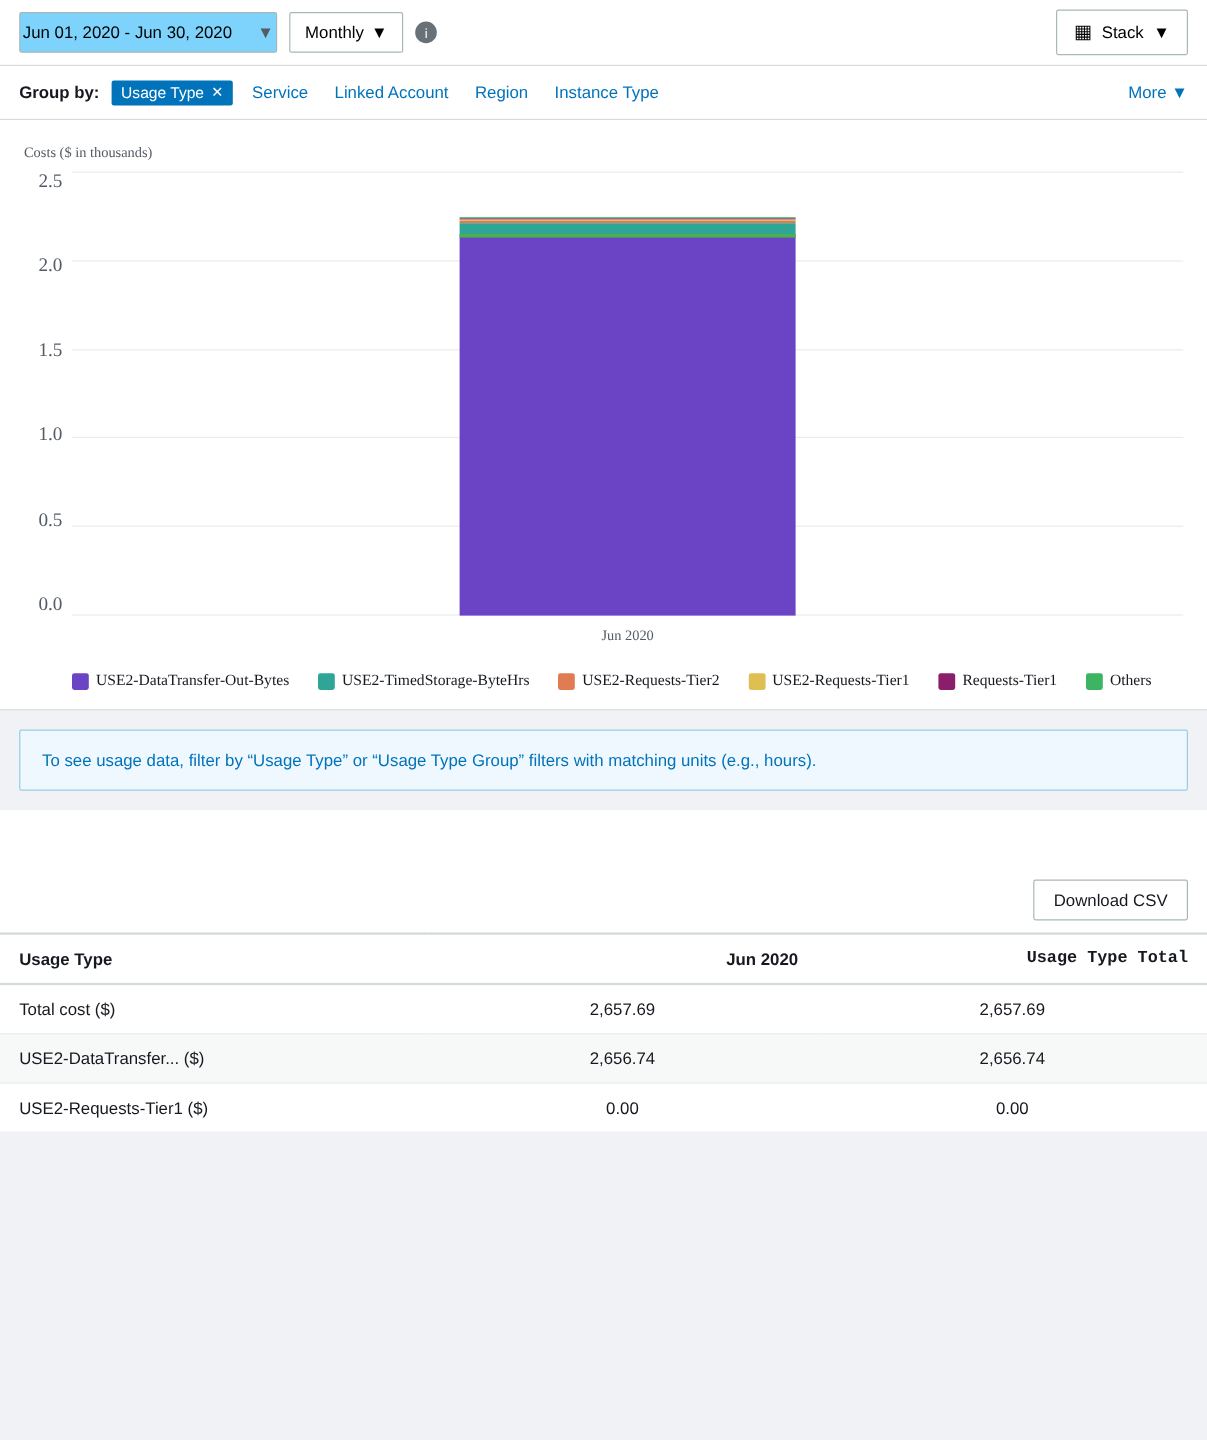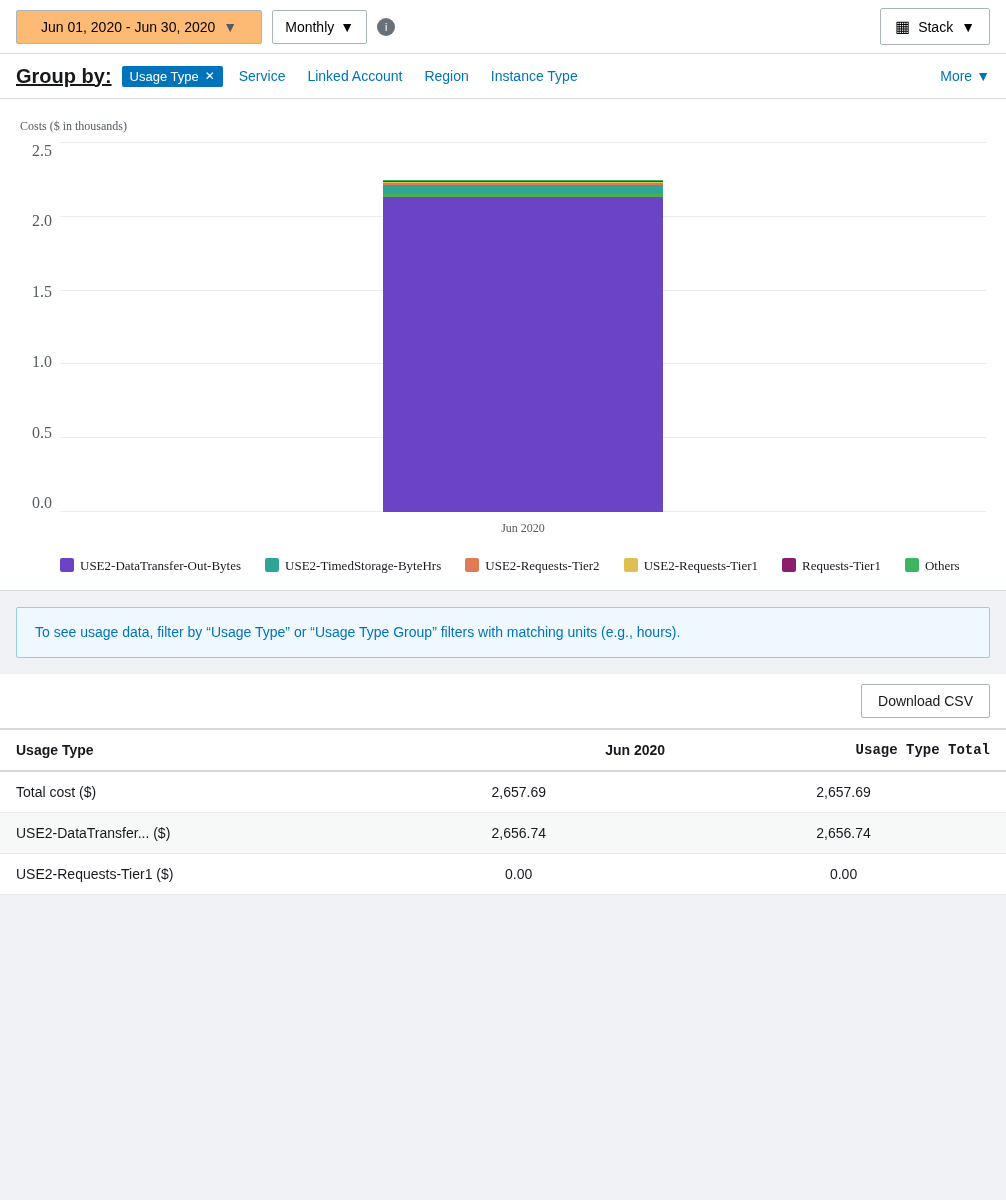--- a/index.html
+++ b/index.html
@@ -16,25 +16,25 @@
       background: #fff;
       border-bottom: 1px solid #d5dbdb;
       padding: 8px 16px;
       display: flex;
       align-items: center;
       gap: 10px;
     }
     .date-selector {
       border: 1px solid #aab7b8;
       border-radius: 2px;
-      padding: 8px 24px;
-      background: #fdba74;
-      display: flex;
-      align-items: center;
-      gap: 8px;
+      padding: 8px 2px;
+      background: #7dd3fc;
+      display: flex;
+      align-items: center;
+      gap: 21px;
       cursor: pointer;
       font-size: 14px;
     }
     .date-selector .chevron { color: #545b64; }
     .monthly-selector {
       border: 1px solid #aab7b8;
       border-radius: 2px;
       padding: 8px 12px;
       background: #fff;
       display: flex;
@@ -71,22 +71,21 @@
       border-bottom: 1px solid #d5dbdb;
       padding: 10px 16px;
       display: flex;
       align-items: center;
       gap: 10px;
       flex-wrap: wrap;
     }
     .group-by-label {
       font-weight: 700;
       color: #16191f;
-      font-size: 20px;
-      text-decoration: underline;
+      font-size: 14px;
     }
     .group-tag {
       background: #0073bb;
       color: #fff;
       border-radius: 2px;
       padding: 3px 8px;
       font-size: 13px;
       display: flex;
       align-items: center;
       gap: 6px;
@@ -202,21 +201,21 @@
     .legend {
       margin-top: 16px;
       display: flex;
       flex-wrap: wrap;
       gap: 12px 24px;
       justify-content: flex-start;
       padding-left: 40px;
     }
     .legend-item {
       display: flex;
-      align-items: flex-start;
+      align-items: flex-end;
       gap: 6px;
       font-size: 13px;
       color: #16191f;
     }
     .legend-color {
       width: 14px;
       height: 14px;
       border-radius: 2px;
     }
 
@@ -244,20 +243,21 @@
       padding: 10px 16px;
     }
     .download-btn {
       border: 1px solid #aab7b8;
       border-radius: 2px;
       padding: 8px 16px;
       background: #fff;
       cursor: pointer;
       font-size: 14px;
       color: #16191f;
+      margin-top: 48px;
     }
 
     table {
       width: 100%;
       border-collapse: collapse;
       font-size: 14px;
     }
     thead th {
       background: #fff;
       border-top: 2px solid #d5dbdb;

